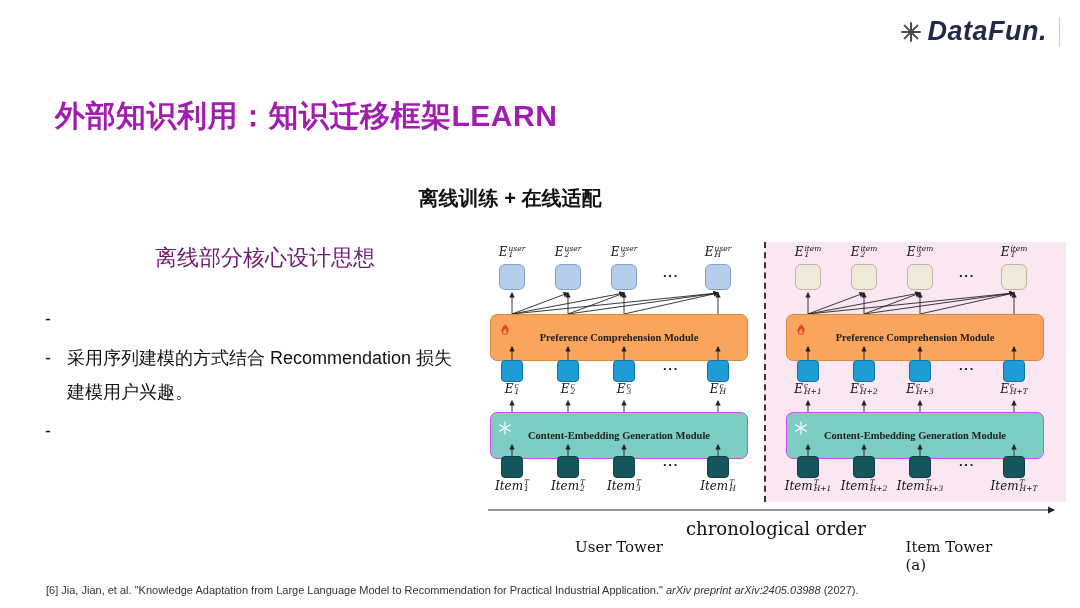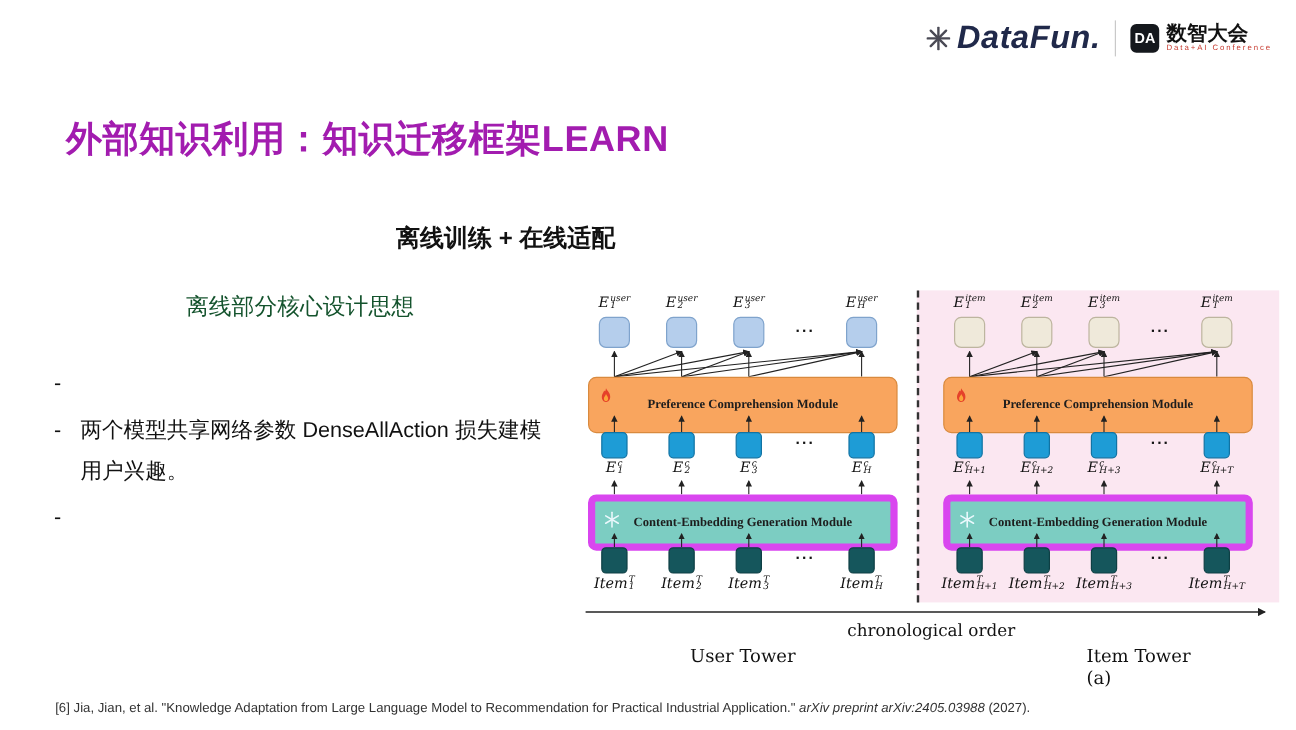--- a/index.html
+++ b/index.html
@@ -13,25 +13,25 @@
   .logo-divider{width:1px;height:30px;background:#c9c9c9;}
   .da-logo{display:flex;align-items:center;gap:6px;}
   .da-badge{width:24px;height:24px;background:#15181d;color:#fff;border-radius:5px;
             font-weight:700;font-size:12px;display:flex;align-items:center;justify-content:center;}
   .da-texts{display:flex;flex-direction:column;line-height:1.05;}
   .da-main{font-weight:700;font-size:17px;color:#111;}
   .da-sub{font-size:6.5px;color:#c6392e;letter-spacing:1.6px;margin-top:1px;}
 
   
   .page-title{position:absolute;left:55px;top:76px;font-size:30px;font-weight:800;color:#a21caf;letter-spacing:.5px;}
-  .subtitle{position:absolute;left:330px;top:185px;width:360px;
+  .subtitle{position:absolute;left:330px;top:185px;width:360px;text-align:center;
             font-size:20px;font-weight:700;color:#111;}
 
   
-  .panel-heading{position:absolute;left:155px;top:243px;font-size:19px;color:#14532d;}
+  .panel-heading{position:absolute;left:155px;top:243px;font-size:22px;color:#701a75;}
   .bullets{position:absolute;left:45px;top:302px;width:422px;font-size:18px;line-height:1.92;color:#111;}
   .bullet{display:flex;gap:16px;margin-bottom:4px;}
   .bullet .dash{flex:0 0 auto;}
 
   
   .footer{position:absolute;left:46px;bottom:12px;font-size:11px;color:#333;}
   .footer .it{font-style:italic;}
 
   
   .diagram{position:absolute;left:486px;top:242px;width:580px;height:330px;}
@@ -56,33 +56,33 @@
 
   .mlab{font-family:"DejaVu Serif","Liberation Serif",serif;font-style:italic;
         font-size:12px;color:#111;display:inline-flex;align-items:center;white-space:nowrap;}
   .mss{display:inline-flex;flex-direction:column;margin-left:1px;}
   .msup,.msub{display:block;font-size:7.5px;line-height:6.5px;font-style:italic;}
   .tl{top:-3px;} .bl{top:134px;} .il{top:231px;}
 
   .module{position:absolute;left:4px;width:258px;height:47px;border-radius:7px;
           display:flex;align-items:center;justify-content:center;box-sizing:border-box;}
   .mod-top{top:66px;background:#F9A55E;border:1px solid #D98A3E;}
-  .mod-bot{top:164px;background:#7CCDC2;border:6px solid #d946ef;}
+  .mod-bot{top:164px;background:#7CCDC2;border:1px solid #d946ef;}
   .mod-text{font-family:"Liberation Serif","DejaVu Serif",serif;font-weight:700;
             font-size:10.5px;color:#1d1d1d;}
   .mod-icon{position:absolute;left:7px;top:8px;width:14px;height:14px;}
 
   .fan{position:absolute;left:0;top:42px;}
   .z1{position:absolute;left:0;top:96px;}
   .z2{position:absolute;left:0;top:150px;}
   .z3{position:absolute;left:0;top:194px;}
 
   .axis{position:absolute;left:0;top:262px;}
   .chrono{position:absolute;left:290px;top:276px;transform:translateX(-50%);
-          font-family:"DejaVu Serif","Liberation Serif",serif;font-size:14px;color:#111;}
+          font-family:"DejaVu Serif","Liberation Serif",serif;font-size:18px;color:#111;}
   .twlabel{position:absolute;top:296px;transform:translateX(-50%);
            font-family:"DejaVu Serif","Liberation Serif",serif;font-size:15px;color:#111;}
   .twlabel.u{left:133px;} .twlabel.i{left:429px;margin-left:44px;}
 </style>
 </head>
 <body>
 
 <div class="slide">
 
   <div class="logos">
@@ -91,40 +91,33 @@
         <g stroke="#4a4a55" stroke-width="2" stroke-linecap="round">
           <line x1="10" y1="1" x2="10" y2="19"></line>
           <line x1="1" y1="10" x2="19" y2="10"></line>
           <line x1="3.6" y1="3.6" x2="16.4" y2="16.4"></line>
           <line x1="3.6" y1="16.4" x2="16.4" y2="3.6"></line>
         </g>
       </svg>
       <span class="datafun-text">DataFun.</span>
     </div>
     <div class="logo-divider"></div>
-    <div class="da-logo">
-      <span class="da-badge">DA</span>
-      <div class="da-texts">
-        <span class="da-main">数智大会</span>
-        <span class="da-sub">Data+AI Conference</span>
-      </div>
-    </div>
   </div>
 
   <h1 class="page-title">外部知识利用：知识迁移框架LEARN</h1>
   <div class="subtitle">离线训练 + 在线适配</div>
 
   <div class="panel-heading">离线部分核心设计思想</div>
   <div class="bullets">
     <div class="bullet">
       <span class="dash">-</span>
     </div>
     <div class="bullet">
       <span class="dash">-</span>
-      <span>两个模型共享网络参数 DenseAllAction 损失建模用户兴趣。</span>
+      <span>采用序列建模的方式结合 Recommendation 损失建模用户兴趣。</span>
     </div>
     <div class="bullet">
       <span class="dash">-</span>
     </div>
   </div>
 
   <div class="diagram">
     <svg width="0" height="0">
       <defs>
         <marker id="ah" markerWidth="6" markerHeight="6" refX="5" refY="3" orient="auto">

